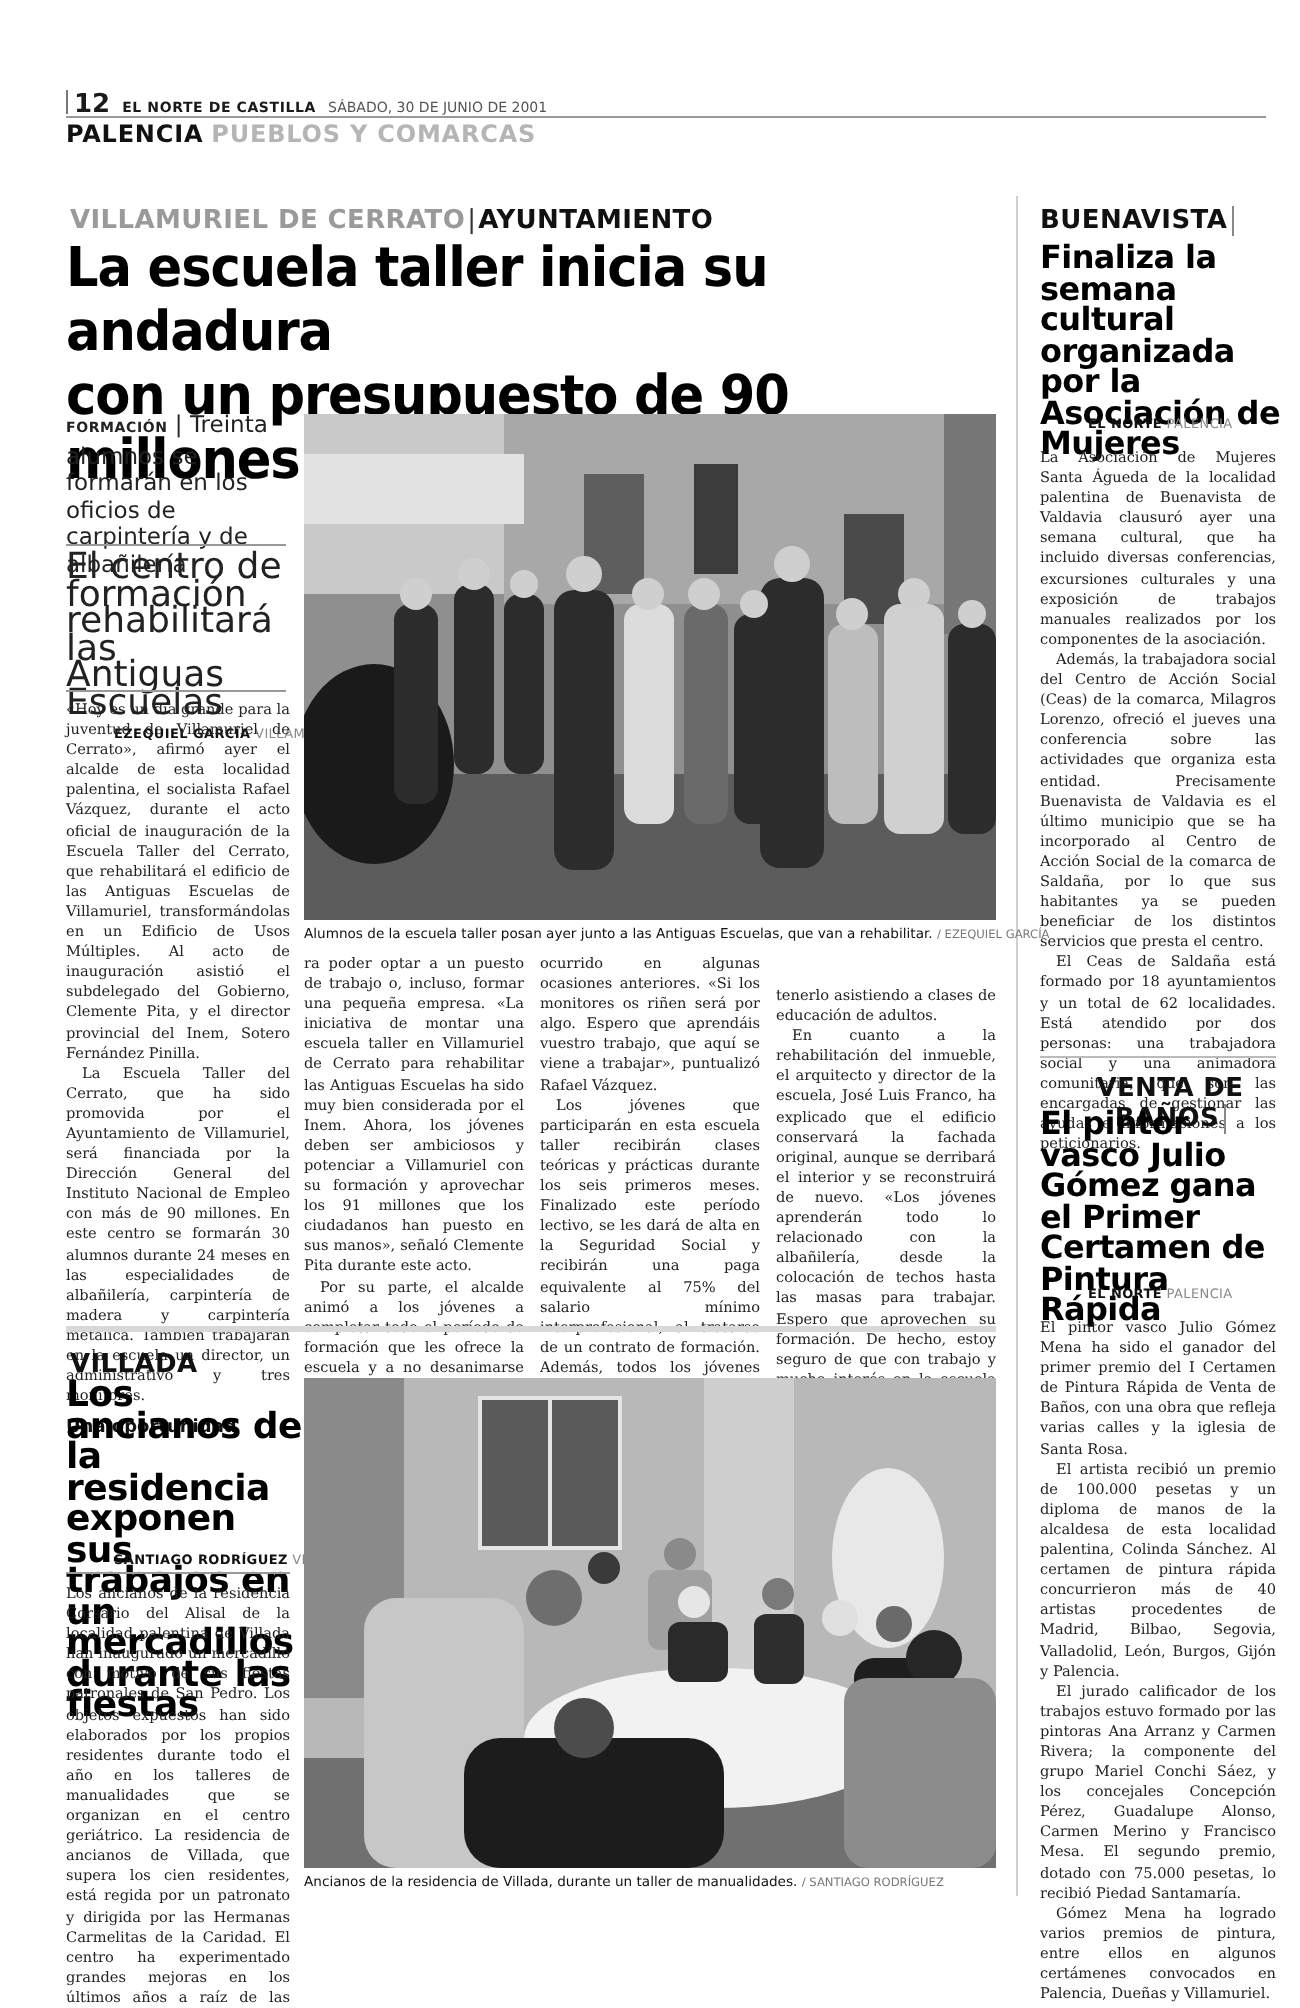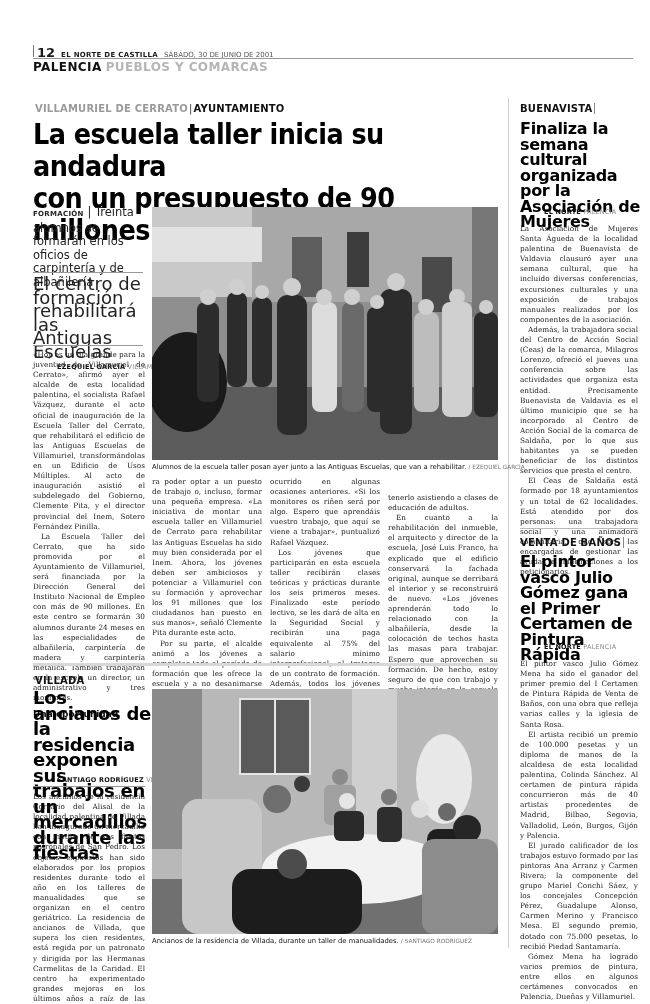--- a/index.html
+++ b/index.html
@@ -11,21 +11,21 @@
   .mh-page { font-family: "DejaVu Sans", sans-serif; font-weight: bold; font-size: 13px; }
   .mh-paper { font-family: "DejaVu Sans", sans-serif; font-weight: bold; font-size: 7px; letter-spacing: 0.3px; }
   .mh-date { font-family: "DejaVu Sans", sans-serif; font-size: 7px; color: #555; }
   .mh-rule { position: absolute; left: 0; top: 13px; width: 600px; height: 1px; background: #999; }
   .mh-line2 { margin-top: 3px; font-family: "DejaVu Sans", sans-serif; font-weight: bold; font-size: 12px; letter-spacing: 0.4px; }
   .mh-section { color: #111; }
   .mh-sub { color: #b5b5b5; margin-left: 4px; }
 
   .vrule { position: absolute; left: 508px; top: 98px; width: 1px; height: 850px; background: #cfcfcf; }
 
-  .kicker { font-family: "DejaVu Sans", sans-serif; font-weight: bold; font-size: 10px; letter-spacing: 0.2px; }
+  .kicker { font-family: "DejaVu Sans", sans-serif; font-weight: bold; font-size: 13px; letter-spacing: 0.2px; }
   .kicker .loc { color: #9a9a9a; }
   .kicker .sep { color: #333; font-weight: normal; margin: 0 1px; }
   .kicker .topic { color: #111; }
 
   .main-kicker { position: absolute; left: 35px; top: 103px; }
   .main-headline { position: absolute; left: 33px; top: 118px; width: 470px; font-family: "DejaVu Sans", sans-serif; font-weight: bold; font-size: 27.5px; line-height: 32px; letter-spacing: -0.6px; color: #000; transform: scaleX(0.93); transform-origin: left top; width: 510px; }
 
   .deck { position: absolute; left: 33px; top: 206px; width: 110px; font-family: "DejaVu Sans", sans-serif; font-size: 11.5px; line-height: 13.5px; color: #222; }
   .deck .tag { font-weight: bold; font-size: 7px; letter-spacing: 0.3px; }
   .deck-rule { position: absolute; left: 33px; width: 110px; height: 1px; background: #999; }
@@ -38,21 +38,21 @@
   .col p { text-indent: 8px; }
   .col p.first { text-indent: 0; }
   .col h4 { font-family: "DejaVu Sans", sans-serif; font-size: 9px; font-weight: bold; color: #111; margin: 6px 0 1px; line-height: 11px; }
 
   .photo { position: absolute; overflow: hidden; }
   .caption { position: absolute; font-family: "DejaVu Sans", sans-serif; font-size: 6.8px; color: #111; white-space: nowrap; }
   .caption .credit { color: #777; font-size: 5.8px; }
 
   .hrule-thick { position: absolute; height: 3px; background: #d8d8d8; }
 
-  .side-kicker { position: absolute; left: 520px; }
+  .side-kicker { position: absolute; left: 520px; text-align: center; }
   .side-kicker .topic { border-right: 1px solid #888; padding-right: 2px; }
   .side-head { position: absolute; left: 520px; width: 120px; font-family: "DejaVu Sans", sans-serif; font-weight: bold; font-size: 16px; line-height: 15.5px; color: #000; letter-spacing: -0.3px; }
   .side-rule { position: absolute; left: 520px; width: 118px; height: 1px; background: #bbb; }
 
   .villada-head { position: absolute; left: 33px; top: 690px; width: 118px; font-family: "DejaVu Sans", sans-serif; font-weight: bold; font-size: 18px; line-height: 15.5px; color: #000; letter-spacing: -0.3px; }
 </style>
 </head>
 <body>
 
 <div class="masthead">

